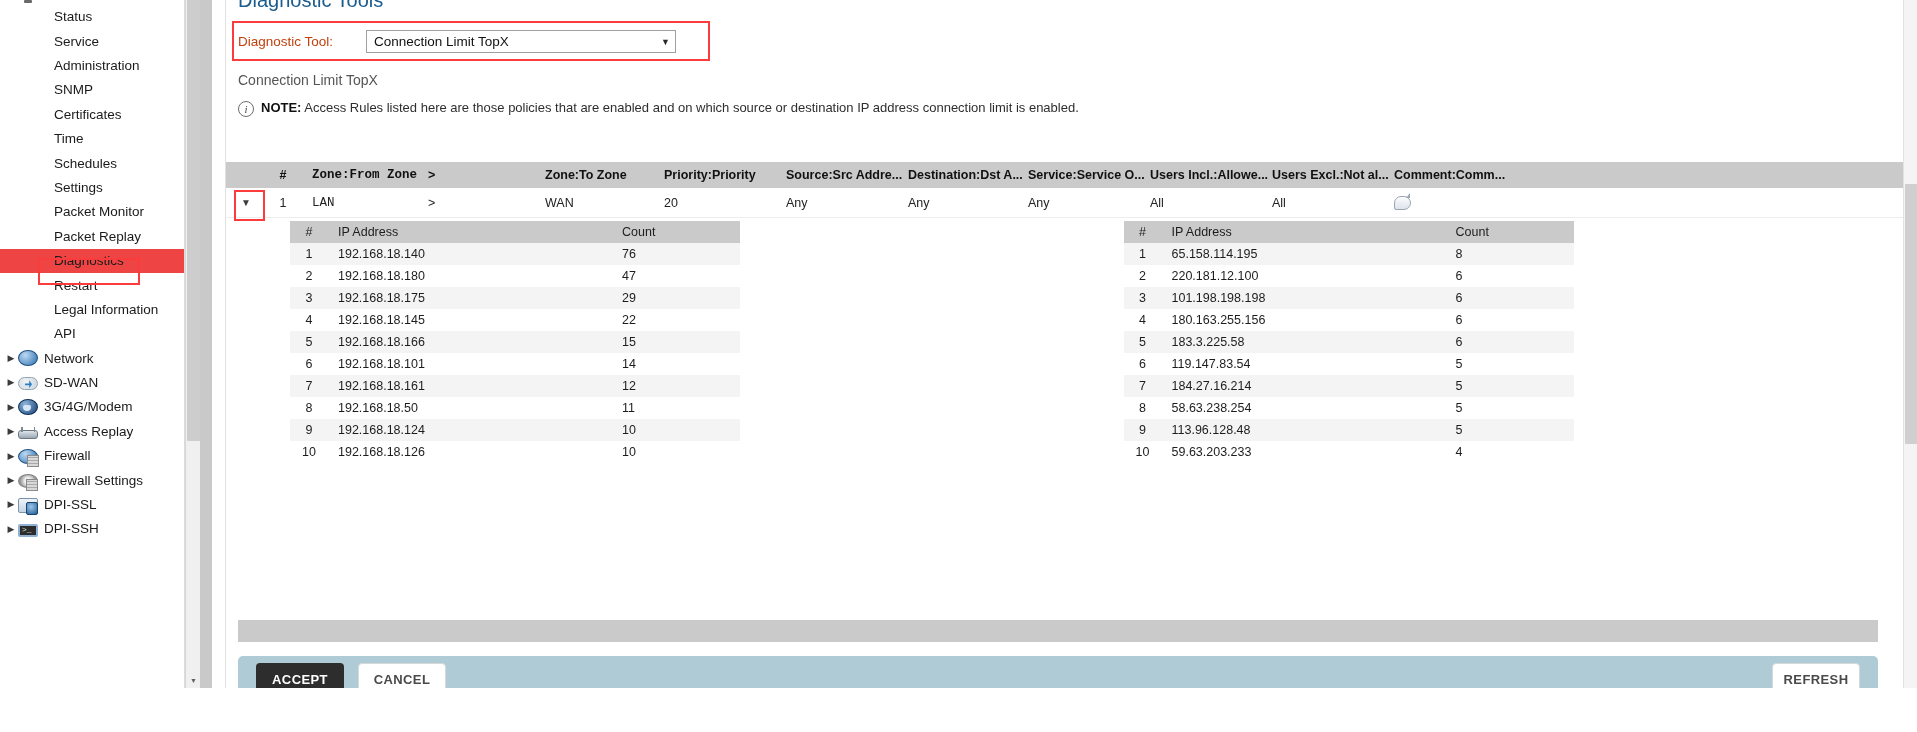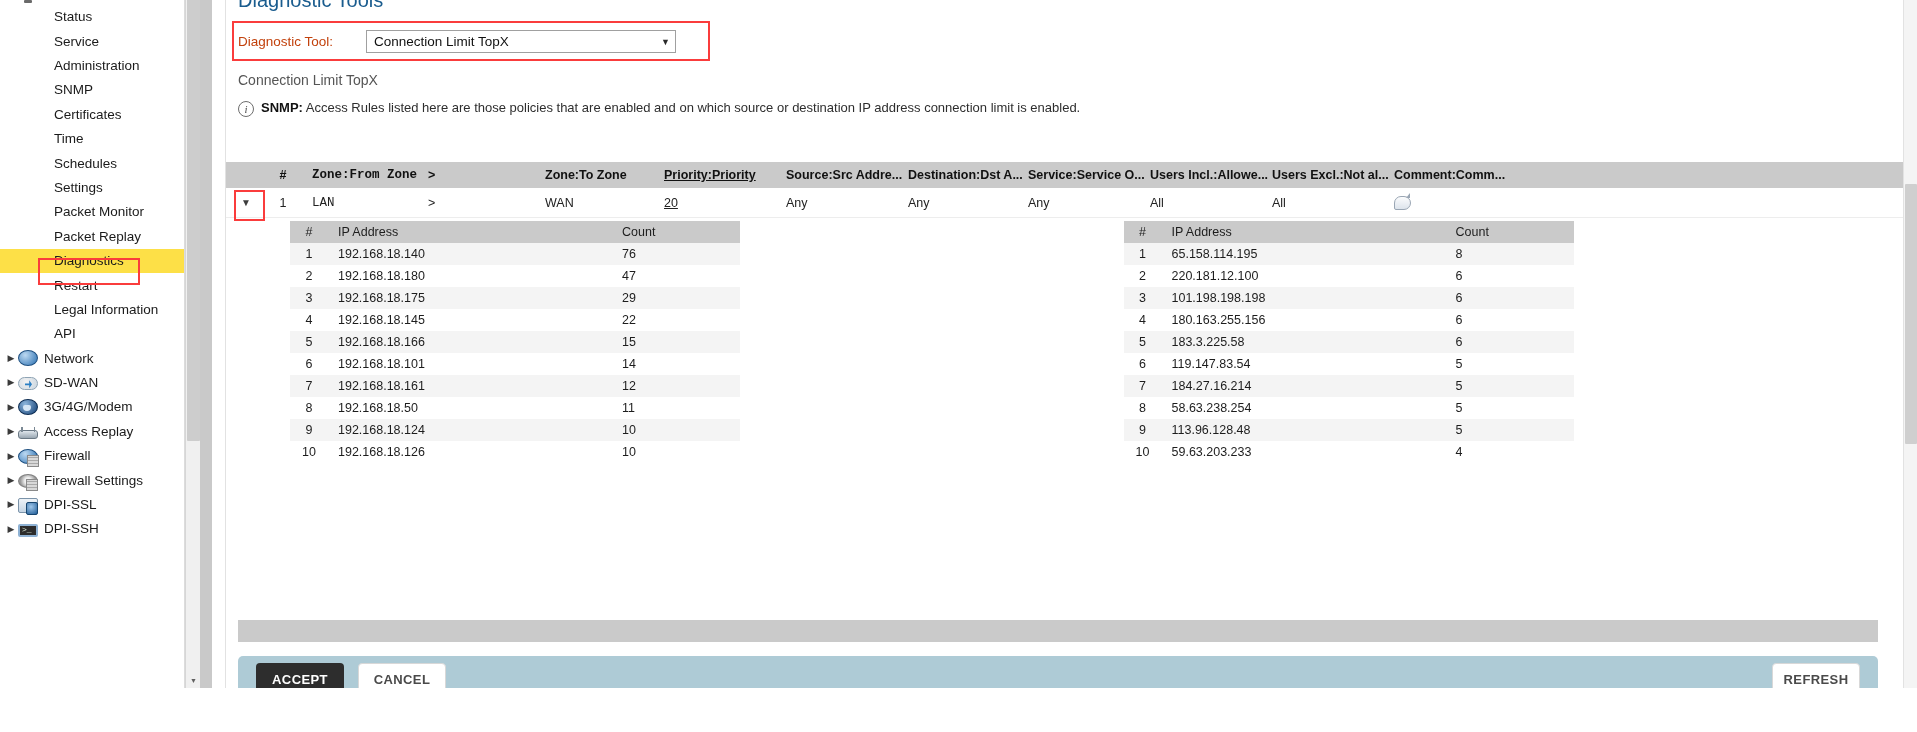--- a/index.html
+++ b/index.html
@@ -26,21 +26,21 @@
     display: flex; align-items: center;
     height: 24.4px;
     padding-left: 4px;
     font-size: 13.5px;
     color: #1a1a1a;
     white-space: nowrap;
     cursor: pointer;
   }
   .nav-item.group { padding-left: 4px; }
   .nav-item.child { padding-left: 54px; height: 24.4px; }
-  .nav-item.selected { background: #fde047; }
+  .nav-item.selected { background: #ef4444; }
 
   .twisty {
     width: 14px; flex: 0 0 14px;
     display: flex; align-items: center; justify-content: center;
     color: #3a3a3a;
     font-size: 9px; line-height: 1;
   }
   .twisty.closed::before { content: "\25B6"; }
   .twisty.open::before { content: "\25E2"; font-size: 10px; }
 
@@ -175,21 +175,21 @@
   .rules-row {
     display: flex; height: 30px; align-items: center;
     background: #fff; font-size: 12.5px; color: #222;
     border-bottom: 1px solid #ededed;
   }
   .c-ex  { width: 40px;  flex:0 0 40px; display:flex; align-items:center; justify-content:center; }
   .c-num { width: 34px;  flex:0 0 34px; text-align: center; }
   .c-fz  { width: 126px; flex:0 0 126px; padding-left: 12px; font-family: Liberation Mono, monospace; }
   .c-gt  { width: 113px; flex:0 0 113px; padding-left: 2px; }
   .c-tz  { width: 125px; flex:0 0 125px; padding-left: 6px; }
-  .c-pri { width: 122px; flex:0 0 122px; padding-left: 0px; text-decoration: underline; }
+  .c-pri { width: 122px; flex:0 0 122px; padding-left: 0px; }
   .c-src { width: 122px; flex:0 0 122px; }
   .c-dst { width: 120px; flex:0 0 120px; }
   .c-svc { width: 122px; flex:0 0 122px; }
   .c-ui  { width: 122px; flex:0 0 122px; }
   .c-ue  { width: 122px; flex:0 0 122px; }
   .c-cmt { width: 130px; flex:0 0 130px; }
 
   .tri-btn {
     width: 17px; height: 17px;
     display: flex; align-items: center; justify-content: center;
@@ -391,21 +391,21 @@
           <span>Connection Limit TopX</span>
           <span class="caret">▼</span>
         </div>
       </div>
 
       <div class="section-sub">Connection Limit TopX</div>
 
       <div class="note-row">
         <div class="info-ic">i</div>
         <div class="note-text">
-          <b>SNMP:</b>
+          <b>NOTE:</b>
           <span>Access Rules listed here are those policies that are enabled and on which source or destination IP address connection limit is enabled.</span>
         </div>
       </div>
 
       <div id="rules">
         <div class="rules-head">
           <div class="c-ex"></div>
           <div class="c-num">#</div>
           <div class="c-fz">Zone:From Zone</div>
           <div class="c-gt">&gt;</div>

